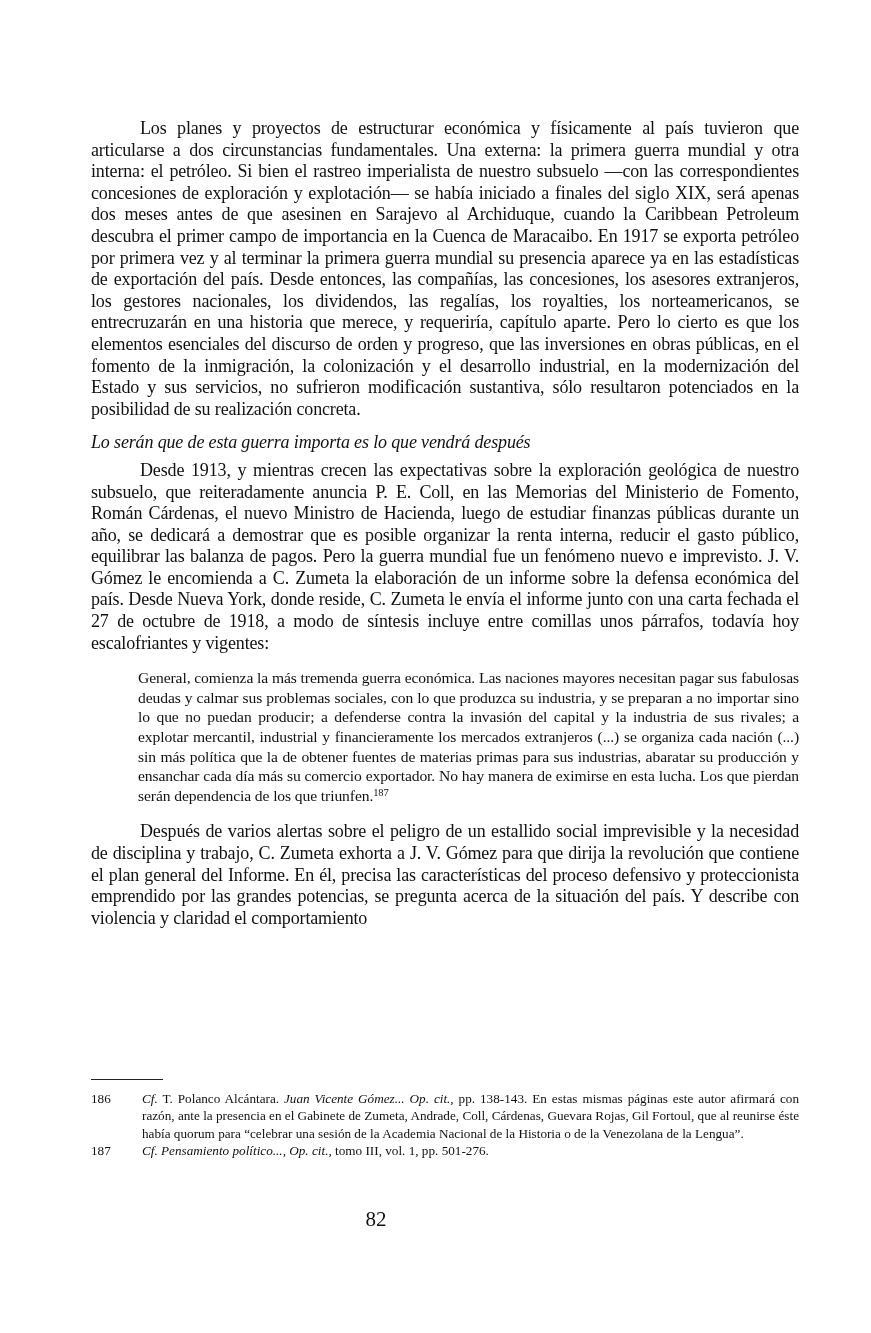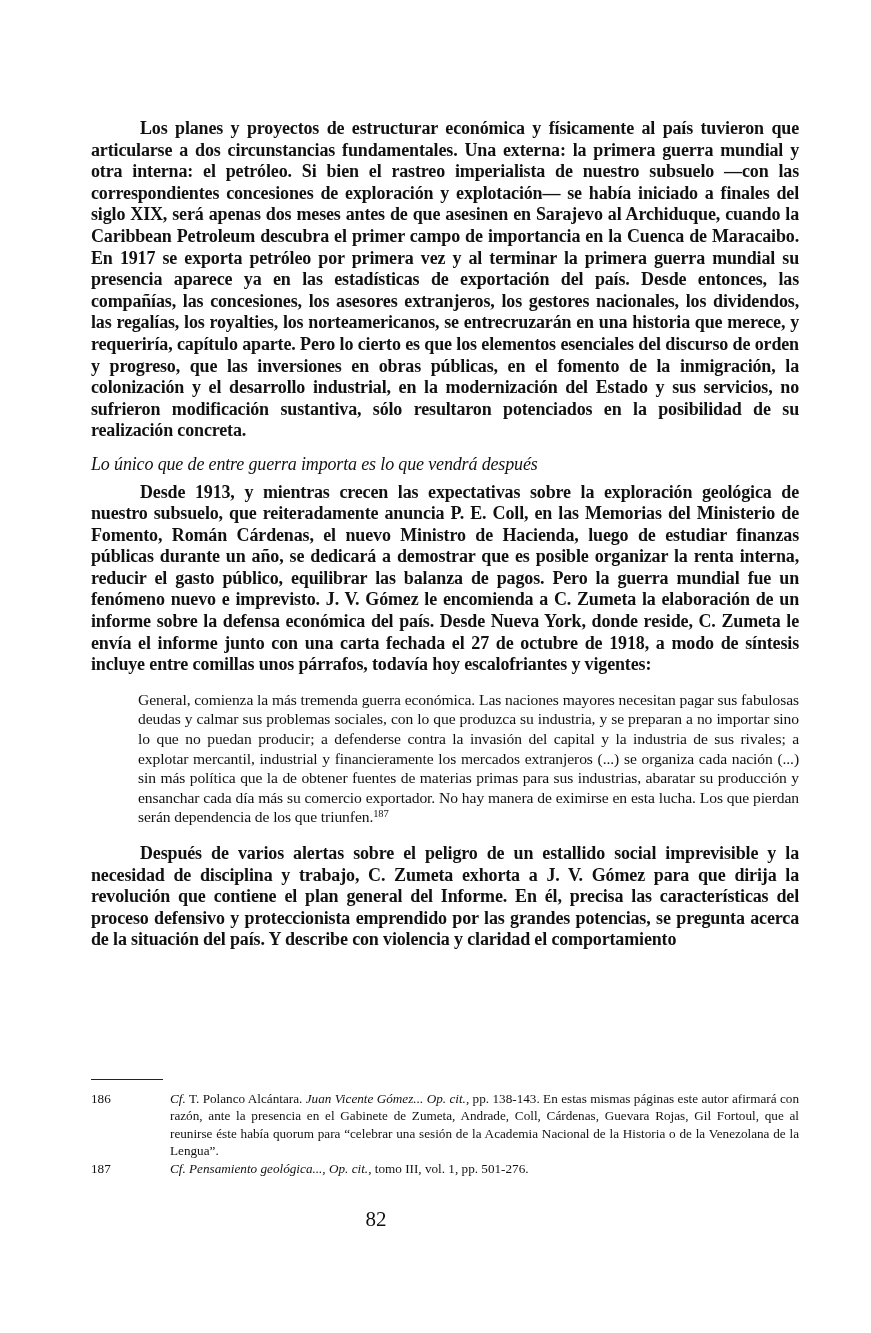--- a/index.html
+++ b/index.html
@@ -21,21 +21,21 @@
     top: 113px;
     width: 708px;
   }
   .p {
     font-size: 18px;
     line-height: 21.6px;
     text-align: justify;
     margin: 0;
     letter-spacing: -0.15px;
   }
-  .p.indent { text-indent: 49px; font-weight: bold; }
+  .p.indent { text-indent: 49px; }
   .gap { margin-top: 5px; }
   .sup {
     font-size: 10.5px;
     vertical-align: 5px;
     line-height: 0;
   }
   .heading {
     font-style: italic;
     font-size: 18px;
     line-height: 21.6px;
@@ -69,54 +69,53 @@
   .fn {
     display: flex;
   }
   .fn-num {
     width: 51px;
     flex: 0 0 51px;
   }
   .fn-text {
     flex: 1;
     text-align: justify;
-    margin-left: 28px;
   }
   .it { font-style: italic; }
   .page-number {
     position: absolute;
     left: 0;
     width: 752px;
     top: 1207px;
     text-align: center;
     font-size: 21px;
   }
 </style>
 </head>
 <body>
 
 <div class="page">
 
   <p class="p indent gap">Los planes y proyectos de estructurar económica y físicamente al país tuvieron que articularse a dos circunstancias fundamentales. Una externa: la primera guerra mundial y otra interna: el petróleo. Si bien el rastreo imperialista de nuestro subsuelo —con las correspondientes concesiones de exploración y explotación— se había iniciado a finales del siglo XIX, será apenas dos meses antes de que asesinen en Sarajevo al Archiduque, cuando la Caribbean Petroleum descubra el primer campo de importancia en la Cuenca de Maracaibo. En 1917 se exporta petróleo por primera vez y al terminar la primera guerra mundial su presencia aparece ya en las estadísticas de exportación del país. Desde entonces, las compañías, las concesiones, los asesores extranjeros, los gestores nacionales, los dividendos, las regalías, los royalties, los norteamericanos, se entrecruzarán en una historia que merece, y requeriría, capítulo aparte. Pero lo cierto es que los elementos esenciales del discurso de orden y progreso, que las inversiones en obras públicas, en el fomento de la inmigración, la colonización y el desarrollo industrial, en la modernización del Estado y sus servicios, no sufrieron modificación sustantiva, sólo resultaron potenciados en la posibilidad de su realización concreta.</p>
 
-  <div class="heading">Lo único que de entre guerra importa es lo que vendrá después</div>
+  <div class="heading">Lo serán que de esta guerra importa es lo que vendrá después</div>
 
   <p class="p indent">Desde 1913, y mientras crecen las expectativas sobre la exploración geológica de nuestro subsuelo, que reiteradamente anuncia P. E. Coll, en las Memorias del Ministerio de Fomento, Román Cárdenas, el nuevo Ministro de Hacienda, luego de estudiar finanzas públicas durante un año, se dedicará a demostrar que es posible organizar la renta interna, reducir el gasto público, equilibrar las balanza de pagos. Pero la guerra mundial fue un fenómeno nuevo e imprevisto. J. V. Gómez le encomienda a C. Zumeta la elaboración de un informe sobre la defensa económica del país. Desde Nueva York, donde reside, C. Zumeta le envía el informe junto con una carta fechada el 27 de octubre de 1918, a modo de síntesis incluye entre comillas unos párrafos, todavía hoy escalofriantes y vigentes:</p>
 
   <div class="quote"><span>General, comienza la más tremenda guerra económica. Las naciones mayores necesitan pagar sus fabulosas deudas y calmar sus problemas sociales, con lo que produzca su industria, y se preparan a no importar sino lo que no puedan producir; a defenderse contra la invasión del capital y la industria de sus rivales; a explotar mercantil, industrial y financieramente los mercados extranjeros (...) se organiza cada nación (...) sin más política que la de obtener fuentes de materias primas para sus industrias, abaratar su producción y ensanchar cada día más su comercio exportador. No hay manera de eximirse en esta lucha. Los que pierdan serán dependencia de los que triunfen.</span><span class="sup">187</span></div>
 
   <p class="p indent after-quote">Después de varios alertas sobre el peligro de un estallido social imprevisible y la necesidad de disciplina y trabajo, C. Zumeta exhorta a J. V. Gómez para que dirija la revolución que contiene el plan general del Informe. En él, precisa las características del proceso defensivo y proteccionista emprendido por las grandes potencias, se pregunta acerca de la situación del país. Y describe con violencia y claridad el comportamiento</p>
 </div>
 
 <div class="fn-rule"></div>
 
 <div class="footnotes">
   <div class="fn">
     <span class="fn-num">186</span>
     <span class="fn-text"><span class="it">Cf.</span><span> T. Polanco Alcántara. </span><span class="it">Juan Vicente Gómez... Op. cit.</span><span>, pp. 138-143. En estas mismas páginas este autor afirmará con razón, ante la presencia en el Gabinete de Zumeta, Andrade, Coll, Cárdenas, Guevara Rojas, Gil Fortoul, que al reunirse éste había quorum para “celebrar una sesión de la Academia Nacional de la Historia o de la Venezolana de la Lengua”.</span></span>
   </div>
   <div class="fn">
     <span class="fn-num">187</span>
-    <span class="fn-text"><span class="it">Cf.</span><span class="it"> Pensamiento geológica..., Op. cit.</span><span>, tomo III, vol. 1, pp. 501-276.</span></span>
+    <span class="fn-text"><span class="it">Cf.</span><span class="it"> Pensamiento político..., Op. cit.</span><span>, tomo III, vol. 1, pp. 501-276.</span></span>
   </div>
 </div>
 
 <div class="page-number">82</div>
 
 </body></html>

